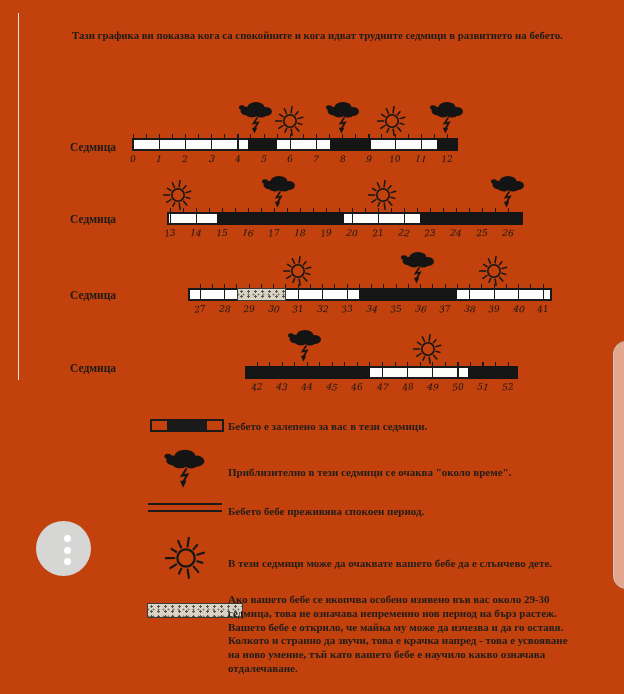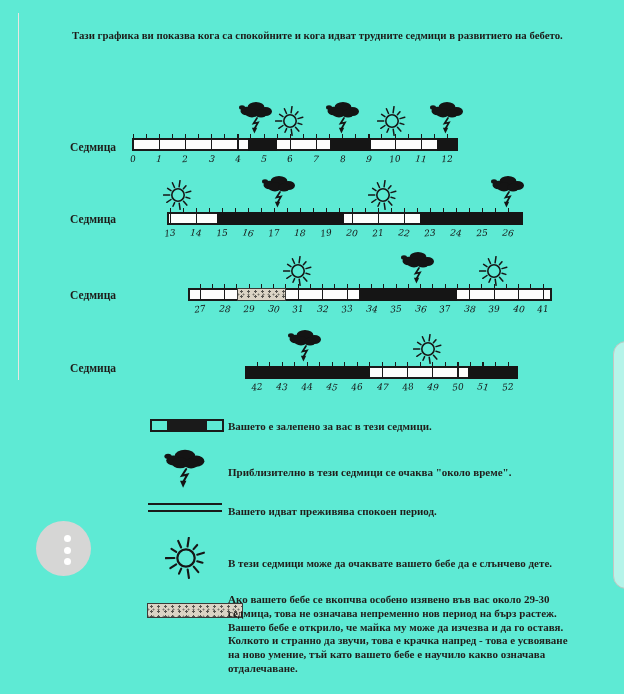--- a/index.html
+++ b/index.html
@@ -1,16 +1,16 @@
 <!DOCTYPE html>
 <html><head>
 <meta charset="utf-8">
 <style>
   html,body{margin:0;padding:0;background:#fbfaf8;}
-  .page{position:relative;width:624px;height:694px;overflow:hidden;background:#5eead4;
+  .page{position:relative;width:624px;height:694px;overflow:hidden;background:#c2410c;
         font-family:"Liberation Serif",serif;color:#1d1b18;}
   .page-edge{position:absolute;left:18px;top:13px;width:1px;height:367px;background:#e8e6e2;}
   .title{position:absolute;left:72px;top:29px;font-size:10.8px;font-weight:bold;white-space:nowrap;}
   #chart{position:absolute;left:0;top:4px;width:624px;height:694px;}
   .row-label{position:absolute;font-weight:bold;font-size:11.5px;}
   .tl-bar{position:absolute;height:13px;box-sizing:border-box;border:2px solid #1a1a1a;background:#fdfdfc;}
   .tick{position:absolute;width:1.3px;background:#1a1a1a;}
   .tick.half{width:1px;}
   .clingy{position:absolute;height:13px;background:#151515;}
   .speckle-seg,.speckle-chip{box-sizing:border-box;border:1.5px solid #3b3b38;background-color:#dbd4c5;
@@ -401,38 +401,38 @@
           <line x1="23.0" y1="12.6" x2="27.8" y2="11.2" stroke="#161616" stroke-width="1.5" stroke-linecap="round"></line>
         </svg></div>
     </div>
 
   <div class="legend">
     <div class="licon bar-chip" style="left:150px;top:419px">
       <span class="cap l"></span>
       <span class="fillseg"></span>
       <span class="cap r"></span>
     </div>
-    <div class="legend-text" style="left:228px;top:420px;width:360px">Вашето е залепено за вас в тези седмици.</div>
+    <div class="legend-text" style="left:228px;top:420px;width:360px">Бебето е залепено за вас в тези седмици.</div>
 
     <div class="licon js-icon" style="left:162px;top:446px"><svg width="46" height="46" viewBox="0 0 38 38" xmlns="http://www.w3.org/2000/svg">
   <g fill="#141414">
     <ellipse cx="19" cy="8.5" rx="8.5" ry="5.5"></ellipse>
             <ellipse cx="9.5" cy="12" rx="6" ry="4.2"></ellipse>
     <ellipse cx="28.5" cy="12.5" rx="6.5" ry="4.6"></ellipse>
             <ellipse cx="15" cy="14" rx="7" ry="4.4"></ellipse>
     <ellipse cx="24" cy="14.5" rx="6" ry="4"></ellipse>
             <ellipse cx="5" cy="8.5" rx="3" ry="2.2"></ellipse>
   </g>
   <path d="M20 19 L16.5 24.5 L21 23.5 L17.6 29.5" stroke="#141414" stroke-width="1.7" fill="none" stroke-linecap="round"></path>
   <path d="M14.9 28.8 L20.2 28.8 L17.4 34.4 Z" fill="#141414"></path>
         </svg></div>
     <div class="legend-text" style="left:228px;top:466px;width:360px">Приблизително в тези седмици се очаква "около време".</div>
 
     <div class="licon lines-chip" style="left:148px;top:503px"></div>
-    <div class="legend-text" style="left:228px;top:505px;width:360px">Вашето идват преживява спокоен период.</div>
+    <div class="legend-text" style="left:228px;top:505px;width:360px">Бебето бебе преживява спокоен период.</div>
 
     <div class="licon js-icon" style="left:165px;top:537px"><svg width="42" height="42" viewBox="0 0 30 30" xmlns="http://www.w3.org/2000/svg">
           <circle cx="15" cy="15" r="6.2" stroke="#161616" stroke-width="1.6" fill="none"></circle>
           <line x1="23.0" y1="17.3" x2="26.8" y2="18.4" stroke="#161616" stroke-width="1.5" stroke-linecap="round"></line>
           <line x1="20.5" y1="21.2" x2="23.8" y2="25.1" stroke="#161616" stroke-width="1.5" stroke-linecap="round"></line>
           <line x1="16.2" y1="23.2" x2="17.1" y2="29.3" stroke="#161616" stroke-width="1.5" stroke-linecap="round"></line>
           <line x1="11.6" y1="22.6" x2="10.0" y2="26.2" stroke="#161616" stroke-width="1.5" stroke-linecap="round"></line>
           <line x1="8.0" y1="19.5" x2="3.8" y2="22.3" stroke="#161616" stroke-width="1.5" stroke-linecap="round"></line>
           <line x1="6.7" y1="15.0" x2="0.5" y2="15.1" stroke="#161616" stroke-width="1.5" stroke-linecap="round"></line>
           <line x1="8.0" y1="10.6" x2="4.6" y2="8.4" stroke="#161616" stroke-width="1.5" stroke-linecap="round"></line>

